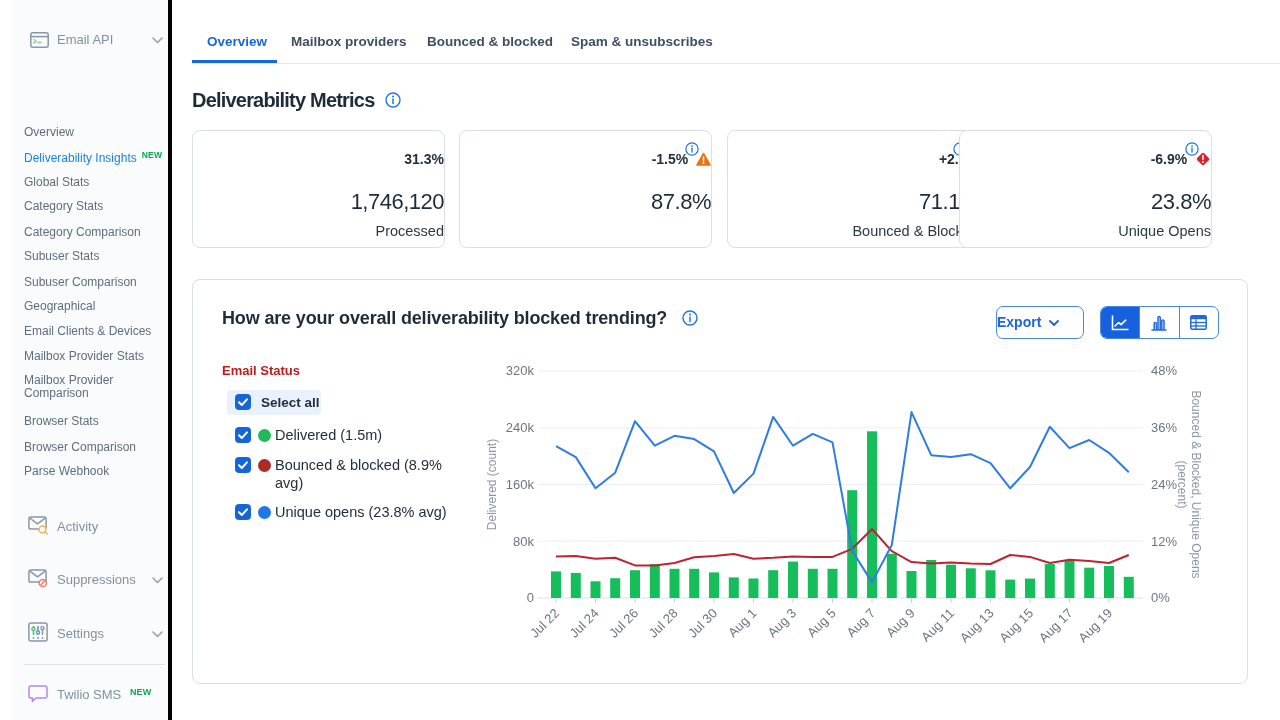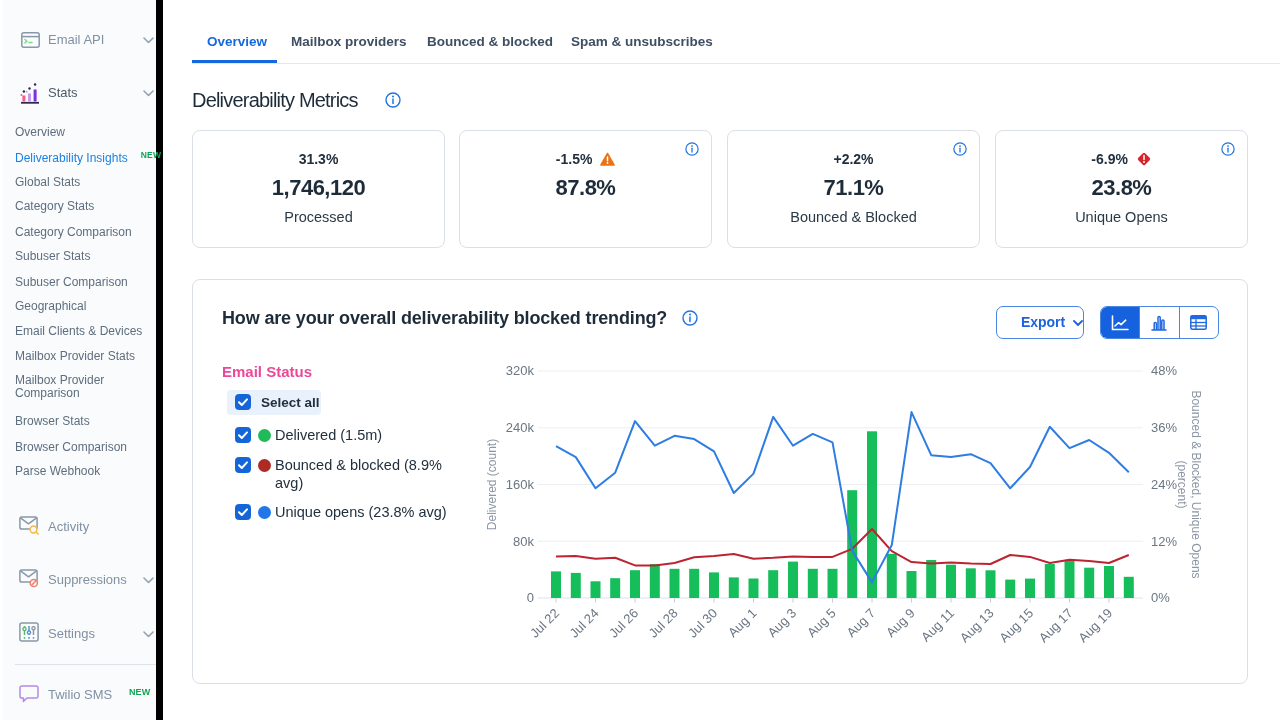--- a/index.html
+++ b/index.html
@@ -1,77 +1,58 @@
 <!DOCTYPE html>
 <html><head><meta charset="utf-8">
 <style>
 * {margin:0;padding:0;box-sizing:border-box}
 html,body {width:1280px;height:720px;overflow:hidden;background:#fff;
   font-family:"Liberation Sans",sans-serif;-webkit-font-smoothing:antialiased}
-#sidebar {position:absolute;left:3px;top:0;width:160px;height:720px;background:#fafbfc;border-right:7px solid #000000}
+#sidebar {position:absolute;left:12px;top:0;width:160px;height:720px;background:#fafbfc;border-right:4px solid #000000}
 .shead {position:absolute;left:0;width:160px;height:24px}
 .sic {position:absolute}
 .stxt {position:absolute;left:45px;top:4px;font-size:13px;color:#8191a2}
 .chev {position:absolute;right:9px;top:9px}.chev svg{display:block}
 .sitem {position:absolute;left:12px;font-size:12px;color:#5e6e7e;white-space:nowrap}
 .sitem.wrap {white-space:normal;width:125px;line-height:13px}
-.new {color:#0ea552;font-weight:bold;font-size:8.5px;vertical-align:4px;letter-spacing:.2px;margin-left:13px}
+.new {color:#0ea552;font-weight:bold;font-size:8.5px;vertical-align:4px;letter-spacing:.2px;margin-left:5px}
 #sdivider {position:absolute;left:12px;top:664px;width:141px;border-top:1px solid #dde3e9}
 #main {position:absolute;left:161px;top:0;width:1119px;height:720px}
 .tab {position:absolute;top:34px;font-size:13.5px;font-weight:bold;color:#3f4f63;white-space:nowrap}
 #tabline {position:absolute;left:192px;top:63px;width:1088px;border-top:1px solid #e4e8ed}
 #tabactive {position:absolute;left:192px;top:60px;width:85px;height:3px;background:#1668dd}
-#h1 {position:absolute;left:192px;top:89px;font-size:20px;font-weight:normal;color:#1e2c3a;letter-spacing:-0.8px}
-.card {position:absolute;top:130px;width:253px;height:118px;background:#fff;border:1px solid #dadfe5;border-radius:8px;text-align:center}
+#h1 {position:absolute;left:192px;top:89px;font-size:20px;font-weight:bold;color:#1e2c3a;letter-spacing:-0.8px}
+.card {position:absolute;top:130px;width:253px;height:118px;background:#fff;border:1px solid #dadfe5;border-radius:8px;text-align:right}
 .cdelta {margin-top:20px;font-size:14px;font-weight:bold;color:#22303e;height:18px}
-.cbig {margin-top:6px;font-size:22px;font-weight:bold;color:#1e2c3a;letter-spacing:-0.5px}
+.cbig {margin-top:20px;font-size:22px;font-weight:normal;color:#1e2c3a;letter-spacing:-0.5px}
 .clabel {margin-top:8px;font-size:14.5px;color:#2a3947}
 #chartcard {position:absolute;left:192px;top:279px;width:1056px;height:405px;border:1px solid #dadfe5;border-radius:8px;background:#fff}
 #ctitle {position:absolute;left:222px;top:308px;font-size:18px;font-weight:bold;color:#1e2c3a;letter-spacing:-0.15px}
 #export {position:absolute;left:996px;top:306px;width:88px;height:33px;border:1px solid #4a86e2;border-radius:7px;
-  color:#1d63dd;font-size:14px;font-weight:bold;text-align:right;line-height:31px}
+  color:#1d63dd;font-size:14px;font-weight:bold;text-align:left;line-height:31px}
 #segment {position:absolute;left:1100px;top:306px;width:119px;height:33px;border:1px solid #4a86e2;border-radius:7px;background:#fff;display:flex}
 .seg {flex:1;display:flex;align-items:center;justify-content:center}
 .seg.active {background:#1661dd;border-radius:6px 0 0 6px}
 .seg.mid {border-left:1px solid #4a86e2;border-right:1px solid #4a86e2}
-.lhead {position:absolute;left:222px;top:363px;font-size:15px;font-weight:bold;color:#ec4899}
+.lhead {position:absolute;left:222px;top:363px;font-size:13px;font-weight:bold;color:#b91c1c}
 #selectall {position:absolute;left:227px;top:390px;width:94px;height:25px;background:#e9f1fc;border-radius:4px}
 #selectall span {position:absolute;left:34px;top:5px;font-size:13.5px;font-weight:bold;color:#22303e}
 .litem {position:absolute;font-size:14.5px;color:#22303e;line-height:17.5px;padding-left:17px}
 .dot {display:inline-block;width:13px;height:13px;border-radius:50%;margin-left:-17px;margin-right:4px;vertical-align:-2px}
 </style></head>
 <body>
 <div id="sidebar">
 <div class="shead" style="top:28px">
       <span class="sic" style="left:18px;top:4px"><svg width="19" height="16" viewBox="0 0 19 16">
           <rect x="0.8" y="0.8" width="17.4" height="14.4" rx="2" fill="none" stroke="#8998a8" stroke-width="1.5"></rect>
           <line x1="0.8" y1="4.6" x2="18.2" y2="4.6" stroke="#8998a8" stroke-width="1.5"></line>
           <path d="M4 7.5l2 1.7-2 1.7" fill="none" stroke="#84d788" stroke-width="1.5" stroke-linecap="round" stroke-linejoin="round"></path>
           <line x1="8" y1="10.6" x2="11" y2="10.6" stroke="#84d788" stroke-width="1.5" stroke-linecap="round"></line>
         </svg></span>
       <span class="stxt">Email API</span>
-      <span class="chev">
-        <svg width="11" height="7" viewBox="0 0 11 7">
-          <path d="M1 1l4.5 4.5L10 1" fill="none" stroke="#95a2b1" stroke-width="1.6" stroke-linecap="round" stroke-linejoin="round"></path>
-        </svg>
-      </span>
-    </div>
-<div class="shead" style="top:81px">
-      <span class="sic" style="left:17px;top:1px"><svg width="20" height="22" viewBox="0 0 20 22">
-          <line x1="1" y1="20.8" x2="19" y2="20.8" stroke="#2d2d45" stroke-width="1.8"></line>
-          <rect x="2.4" y="13.5" width="3" height="6" fill="#f25e88"></rect>
-          <rect x="8" y="11.5" width="3" height="8" fill="#c29af0"></rect>
-          <rect x="13.6" y="7.5" width="3" height="12" fill="#7d2ee0"></rect>
-          <circle cx="3.9" cy="9.5" r="1.2" fill="#2d2d45"></circle>
-          <circle cx="9.5" cy="6.5" r="1.2" fill="#2d2d45"></circle>
-          <circle cx="15.1" cy="2.5" r="1.2" fill="#2d2d45"></circle>
-          <circle cx="1.5" cy="13" r="1" fill="#f25e88"></circle>
-          <circle cx="6.7" cy="9.8" r="1" fill="#c29af0"></circle>
-        </svg></span>
-      <span class="stxt" style="color:#4a5a6c">Stats</span>
       <span class="chev">
         <svg width="11" height="7" viewBox="0 0 11 7">
           <path d="M1 1l4.5 4.5L10 1" fill="none" stroke="#95a2b1" stroke-width="1.6" stroke-linecap="round" stroke-linejoin="round"></path>
         </svg>
       </span>
     </div>
 <div class="sitem" style="top:125px">Overview</div>
     <div class="sitem" style="top:150px;color:#1a82e2">Deliverability Insights<span class="new">NEW</span></div>
     <div class="sitem" style="top:175px">Global Stats</div>
     <div class="sitem" style="top:199px">Category Stats</div>
@@ -171,21 +152,21 @@
 <div class="card" style="left:727px">
 <svg style="position:absolute;right:12px;top:11px" width="14" height="14" viewBox="0 0 16 16">
       <circle cx="8" cy="8" r="7" fill="none" stroke="#2173e2" stroke-width="1.4"></circle>
       <line x1="8" y1="7" x2="8" y2="11.4" stroke="#2173e2" stroke-width="1.5" stroke-linecap="round"></line>
       <circle cx="8" cy="4.6" r="1" fill="#2173e2"></circle>
     </svg>
 <div class="cdelta">+2.2%</div>
 <div class="cbig">71.1%</div>
 <div class="clabel">Bounced &amp; Blocked</div>
 </div>
-<div class="card" style="left:995px">
+<div class="card" style="left:959px">
 <svg style="position:absolute;right:12px;top:11px" width="14" height="14" viewBox="0 0 16 16">
       <circle cx="8" cy="8" r="7" fill="none" stroke="#2173e2" stroke-width="1.4"></circle>
       <line x1="8" y1="7" x2="8" y2="11.4" stroke="#2173e2" stroke-width="1.5" stroke-linecap="round"></line>
       <circle cx="8" cy="4.6" r="1" fill="#2173e2"></circle>
     </svg>
 <div class="cdelta">-6.9%&nbsp;&nbsp;<svg width="16" height="16" viewBox="0 0 16 16" style="vertical-align:-3px">
         <rect x="3.2" y="3.2" width="9.6" height="9.6" rx="1.6" transform="rotate(45 8 8)" fill="#d7242c"></rect>
         <line x1="8" y1="4.6" x2="8" y2="8.6" stroke="#fff" stroke-width="1.5" stroke-linecap="round"></line>
         <circle cx="8" cy="11" r="1" fill="#fff"></circle>
       </svg></div>

